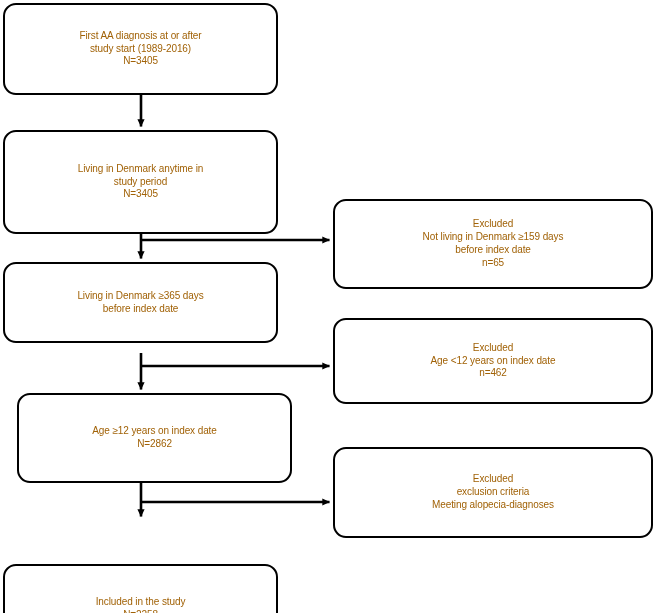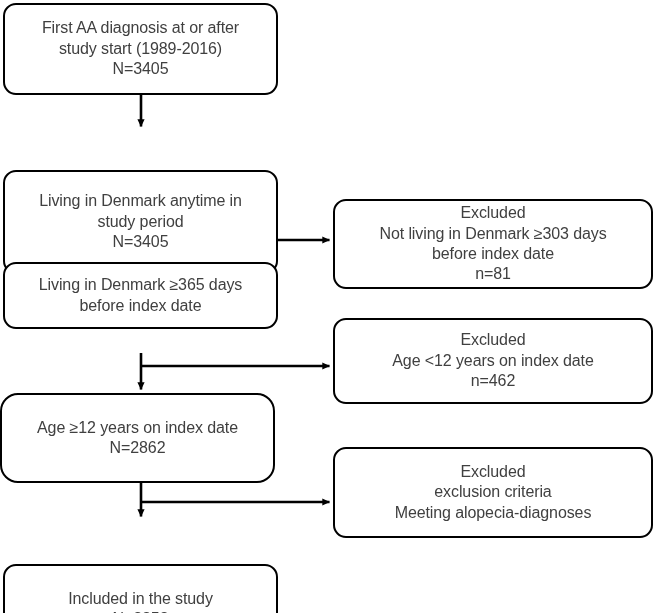--- a/index.html
+++ b/index.html
@@ -27,22 +27,22 @@
   .node {
     position: absolute;
     box-sizing: border-box;
     border: 2.4px solid #000000;
     border-radius: 13px;
     background: #ffffff;
     display: flex;
     align-items: center;
     justify-content: center;
     text-align: center;
-    color: #404040;
-    font-size: 16px;
+    color: #a16207;
+    font-size: 10px;
     line-height: 1.28;
     letter-spacing: -0.1px;
   }
   .node .lines {
     padding: 0 8px;
     width: 100%;
   }
   .node .line {
     display: block;
     white-space: nowrap;
@@ -73,55 +73,55 @@
   </svg>
 
   <div class="node" style="left:3px; top:3px; width:275px; height:92px;">
     <span class="lines">
       <span class="line">First AA diagnosis at or after</span>
       <span class="line">study start (1989-2016)</span>
       <span class="line">N=3405</span>
     </span>
   </div>
 
-  <div class="node" style="left:3px; top:130px; width:275px; height:104px;margin-top:40px;">
+  <div class="node" style="left:3px; top:130px; width:275px; height:104px;">
     <span class="lines">
       <span class="line">Living in Denmark anytime in</span>
       <span class="line">study period</span>
       <span class="line">N=3405</span>
     </span>
   </div>
 
-  <div class="node" style="left:3px; top:262px; width:275px; height:67px;">
+  <div class="node" style="left:3px; top:262px; width:275px; height:81px;">
     <span class="lines">
       <span class="line">Living in Denmark ≥365 days</span>
       <span class="line">before index date</span>
     </span>
   </div>
 
-  <div class="node" style="left:0; top:393px; width:275px; height:90px;border-radius:18px;">
+  <div class="node" style="left:17px; top:393px; width:275px; height:90px;">
     <span class="lines">
       <span class="line">Age ≥12 years on index date</span>
       <span class="line">N=2862</span>
     </span>
   </div>
 
   <div class="node" style="left:3px; top:520px; width:275px; height:90px;margin-top:44px;">
     <span class="lines">
       <span class="line">Included in the study</span>
       <span class="line">N=2258</span>
     </span>
   </div>
 
   <div class="node" style="left:333px; top:199px; width:320px; height:90px;">
     <span class="lines">
       <span class="line">Excluded</span>
-      <span class="line">Not living in Denmark ≥303 days</span>
+      <span class="line">Not living in Denmark ≥159 days</span>
       <span class="line">before index date</span>
-      <span class="line">n=81</span>
+      <span class="line">n=65</span>
     </span>
   </div>
 
   <div class="node" style="left:333px; top:318px; width:320px; height:86px;">
     <span class="lines">
       <span class="line">Excluded</span>
       <span class="line">Age &lt;12 years on index date</span>
       <span class="line">n=462</span>
     </span>
   </div>

